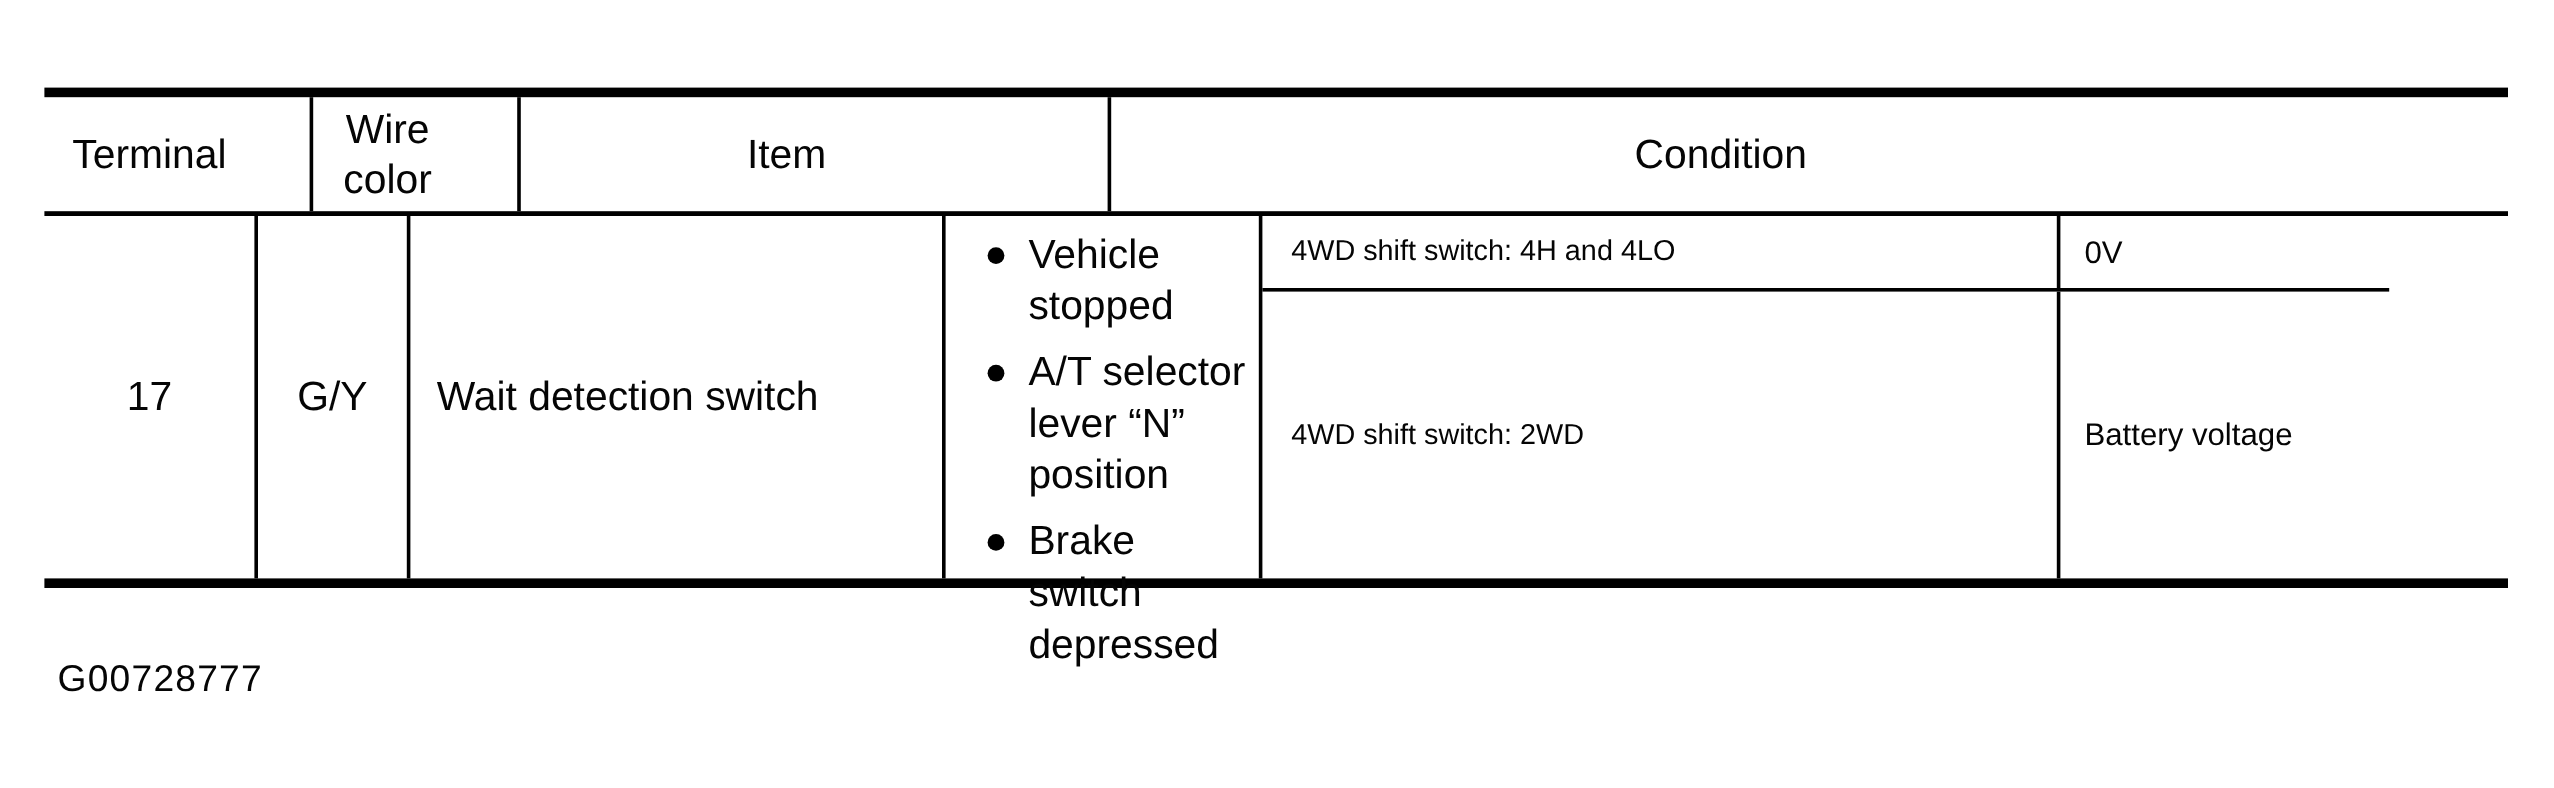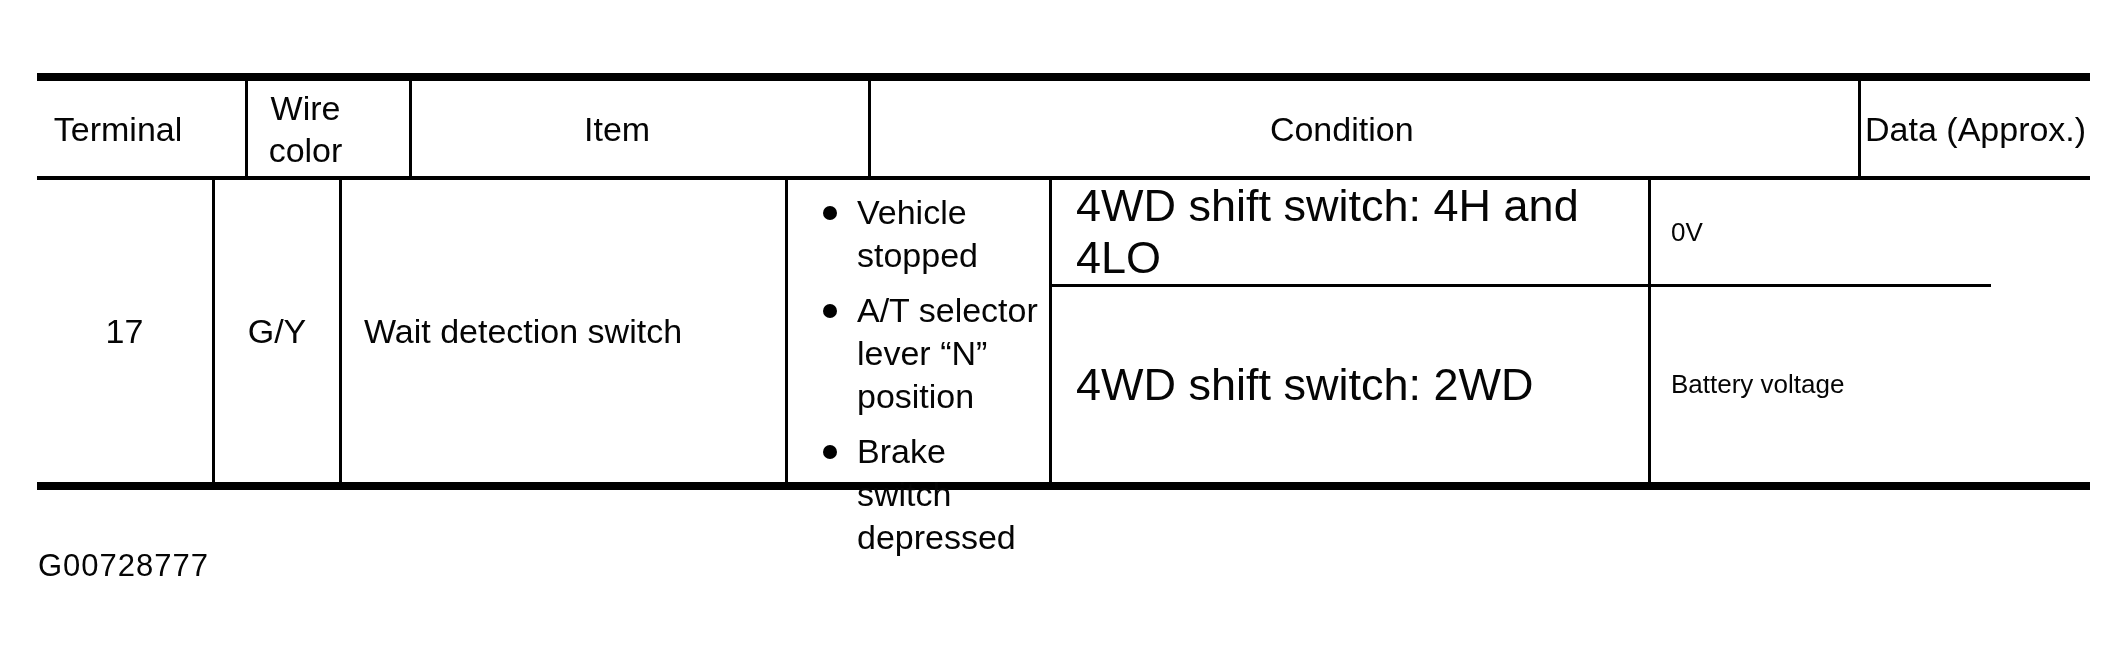--- a/index.html
+++ b/index.html
@@ -92,60 +92,59 @@
   .sub-row {
     display: flex;
     box-sizing: border-box;
     flex: 1 1 auto;
   }
   .sub-row-1 {
     flex: 0 0 63px;
     border-bottom: 3px solid #000;
   }
   .sub-cond {
-    width: 596px;
+    width: 662px;
     box-sizing: border-box;
     display: flex;
     align-items: center;
     padding-left: 24px;
-    font-size: 45px;
+    font-size: 24px;
   }
   .sub-data {
     flex: 1;
     box-sizing: border-box;
     border-left: 3px solid #000;
     display: flex;
     align-items: center;
     padding-left: 20px;
     font-size: 26px;
   }
 
   .figure-id {
     position: absolute;
-    left: 38px;
+    left: 48px;
     top: 548px;
     font-size: 31px;
     letter-spacing: 1px;
   }
 </style>
 </head>
 <body>
 
 <div class="page">
 
   <div class="spec-table">
 
     <div class="hrow">
       <div class="cell c-terminal">Terminal</div>
       <div class="cell c-wire bl">
         <span class="h-wire-inner">Wire color</span>
       </div>
       <div class="cell c-item bl">Item</div>
       <div class="cell c-cond-head bl">Condition</div>
-      <div class="cell c-data-head bl">Data (Approx.)</div>
     </div>
 
     <div class="brow">
       <div class="cell c-terminal">17</div>
       <div class="cell c-wire bl">G/Y</div>
       <div class="cell c-item bl body-item">Wait detection switch</div>
 
       <div class="cell c-bullets bl">
         <div class="bullet-item">
           <span class="dot"></span>

